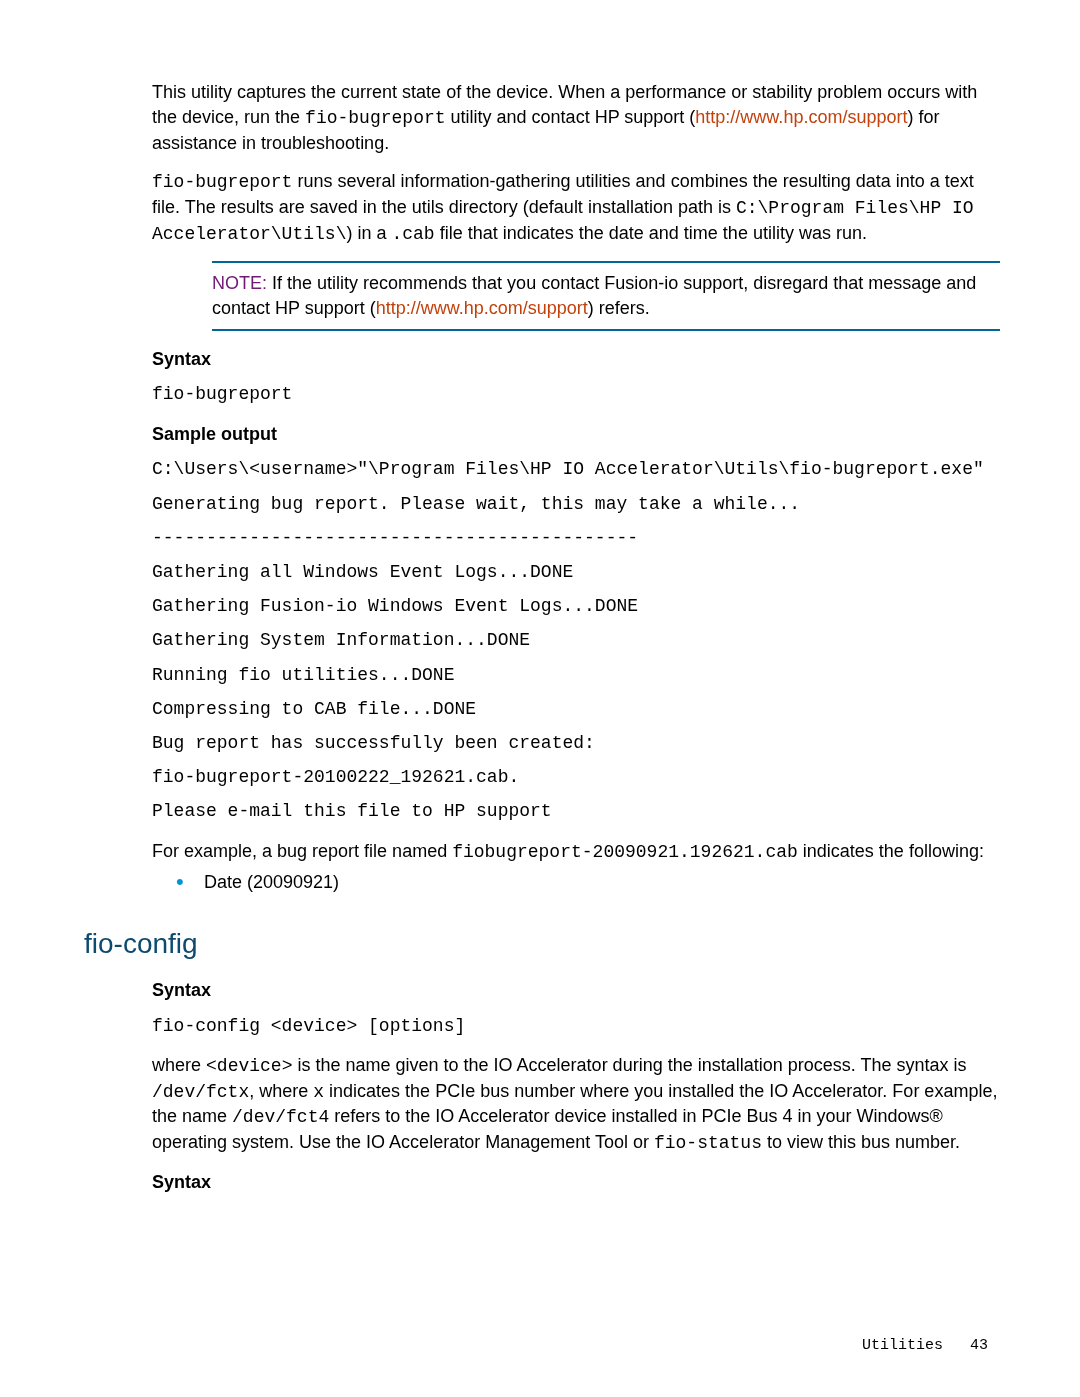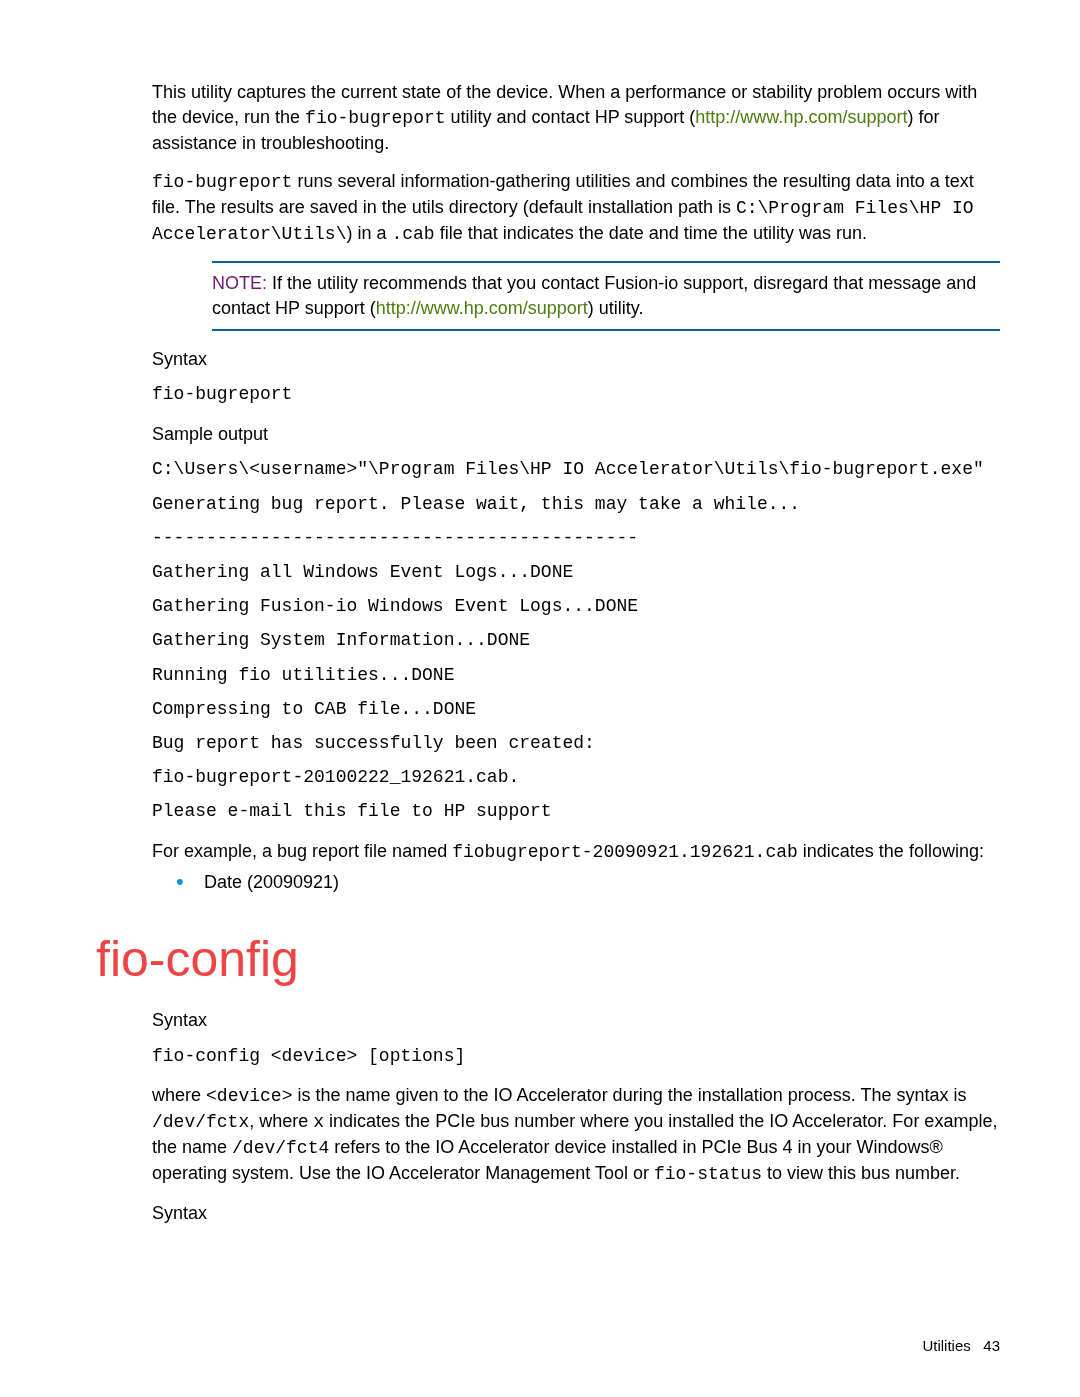--- a/index.html
+++ b/index.html
@@ -21,37 +21,37 @@
     .content-col {
       margin-left: 72px;
     }
     p { margin: 0 0 14px 0; }
     code, .code {
       font-family: "Courier New", monospace;
       font-size: 18px;
     }
     .para-line { line-height: 1.38; }
     a.link {
-      color: #4d7c0f;
+      color: #c2410c;
       text-decoration: none;
       margin-top: 39px;
     }
     .note-box {
       border-top: 2px solid #006699;
       border-bottom: 2px solid #006699;
       padding: 8px 0;
       margin: 8px 0 16px 0;
       margin-left: 60px;
     }
     .note-label {
       color: #701a75;
       font-weight: normal;
     }
     .subhead {
-      font-weight: normal;
+      font-weight: bold;
       margin-bottom: 6px;
       margin-top: 6px;
     }
     .codeblock {
       font-family: "Courier New", monospace;
       white-space: pre;
       line-height: 1.9;
       margin-bottom: 10px;
     }
     ul.bul { list-style: none; padding-left: 24px; margin: 4px 0 20px 0; }
@@ -60,47 +60,48 @@
       content: "•";
       color: #0096d6;
       font-size: 22px;
       position: absolute;
       left: 0;
       top: -3px;
     }
     h2.section-title {
       font-family: Arial, Helvetica, sans-serif;
       font-weight: normal;
-      font-size: 50px;
-      color: #ef4444;
-      margin: 30px 0 14px 16px;
+      font-size: 28px;
+      color: #0c4a6e;
+      margin: 30px 0 14px 4px;
     }
     .footer {
       position: absolute;
       bottom: 40px;
-      right: 80px;
+      right: 92px;
       font-size: 15px;
+      font-family: Liberation Mono, monospace;
     }
   </style>
 </head>
 <body>
 
 <div class="page">
   <div class="content-col">
 
     <p class="para-line">
       <span>This utility captures the current state of the device. When a performance or stability problem occurs with the device, run the </span><span class="code">fio-bugreport</span><span> utility and contact HP support (</span><a class="link">http://www.hp.com/support</a><span>) for assistance in troubleshooting.</span>
     </p>
 
     <p class="para-line">
       <span class="code">fio-bugreport</span><span> runs several information-gathering utilities and combines the resulting data into a text file. The results are saved in the utils directory (default installation path is </span><span class="code">C:\Program Files\HP IO Accelerator\Utils\</span><span>) in a </span><span class="code">.cab</span><span> file that indicates the date and time the utility was run.</span>
     </p>
 
     <div class="note-box">
-      <span class="note-label">NOTE:</span><span>  If the utility recommends that you contact Fusion-io support, disregard that message and contact HP support (</span><a class="link">http://www.hp.com/support</a><span>) utility.</span>
+      <span class="note-label">NOTE:</span><span>  If the utility recommends that you contact Fusion-io support, disregard that message and contact HP support (</span><a class="link">http://www.hp.com/support</a><span>) refers.</span>
     </div>
 
     <div class="subhead">Syntax</div>
     <div class="codeblock">fio-bugreport</div>
 
     <div class="subhead">Sample output</div>
     <div class="codeblock">C:\Users\&lt;username&gt;"\Program Files\HP IO Accelerator\Utils\fio-bugreport.exe"
 Generating bug report. Please wait, this may take a while...
 ---------------------------------------------
 Gathering all Windows Event Logs...DONE

